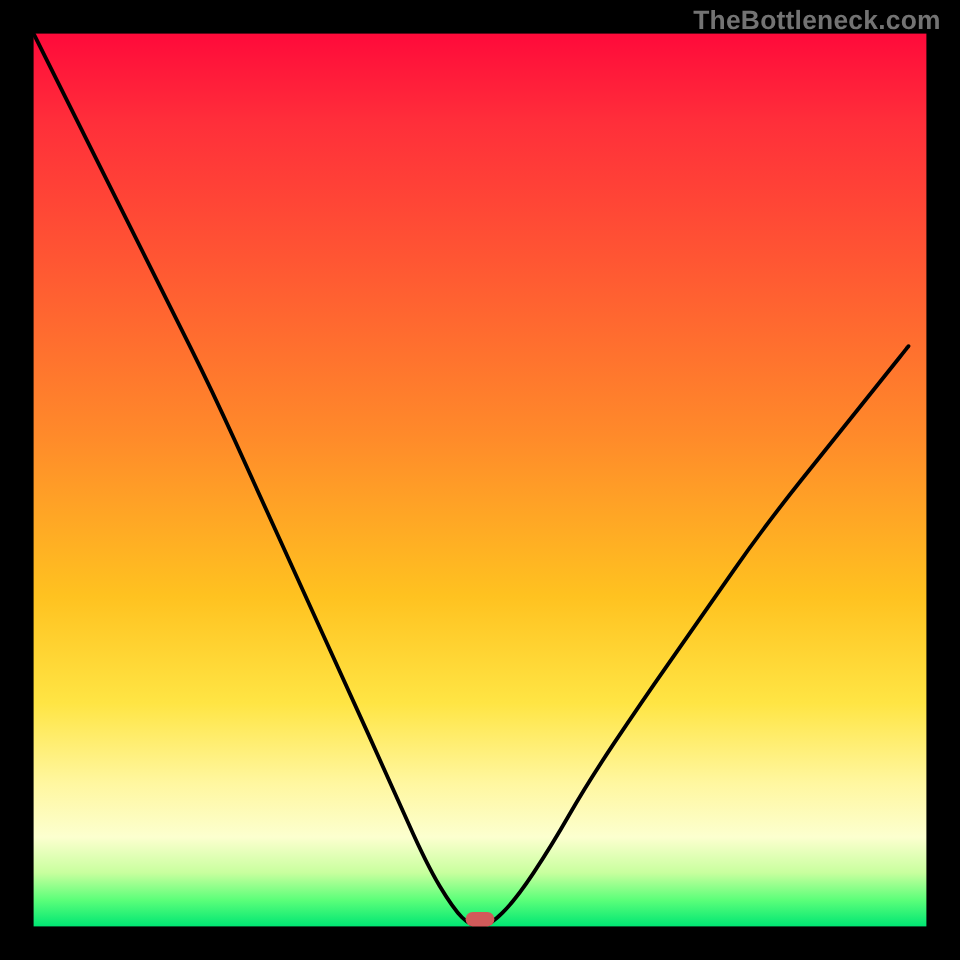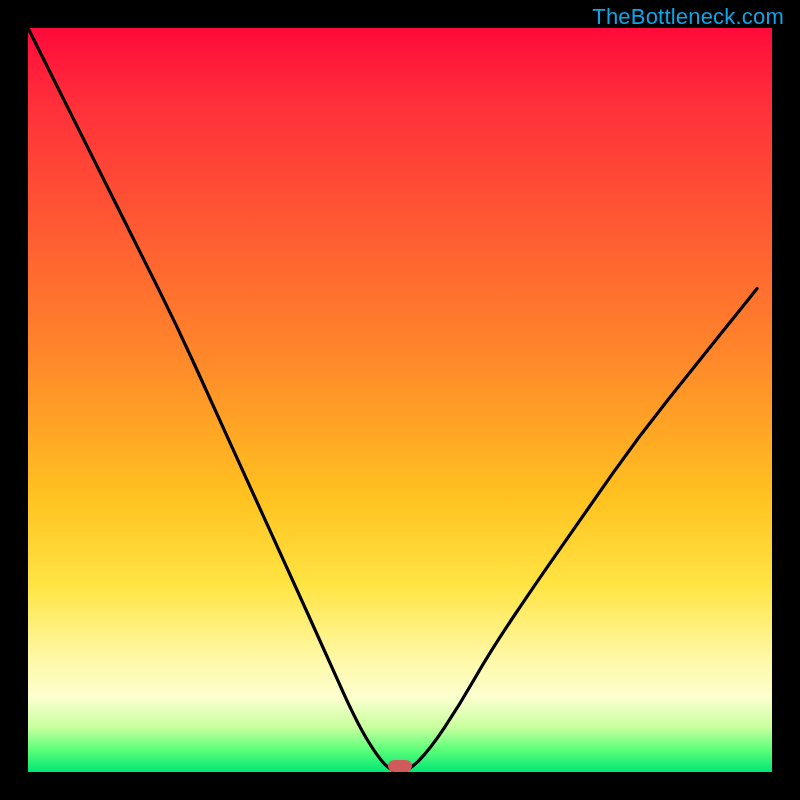--- a/index.html
+++ b/index.html
@@ -36,24 +36,24 @@
       #fcffcf 90%,
       #c8ff9e 94%,
       #5dff7a 97%,
       #00e673 100%
     );
   }
   .watermark {
     position: absolute;
     top: 4px;
     right: 16px;
-    color: #0ea5e9;
+    color: #737373;
     font-size: 22px;
     letter-spacing: 0.2px;
-    font-weight: 400;
+    font-weight: 700;
     text-align: right;
   }
   svg.curve {
     position: absolute;
     left: 0;
     top: 0;
     width: 744px;
     height: 744px;
     overflow: visible;
   }

